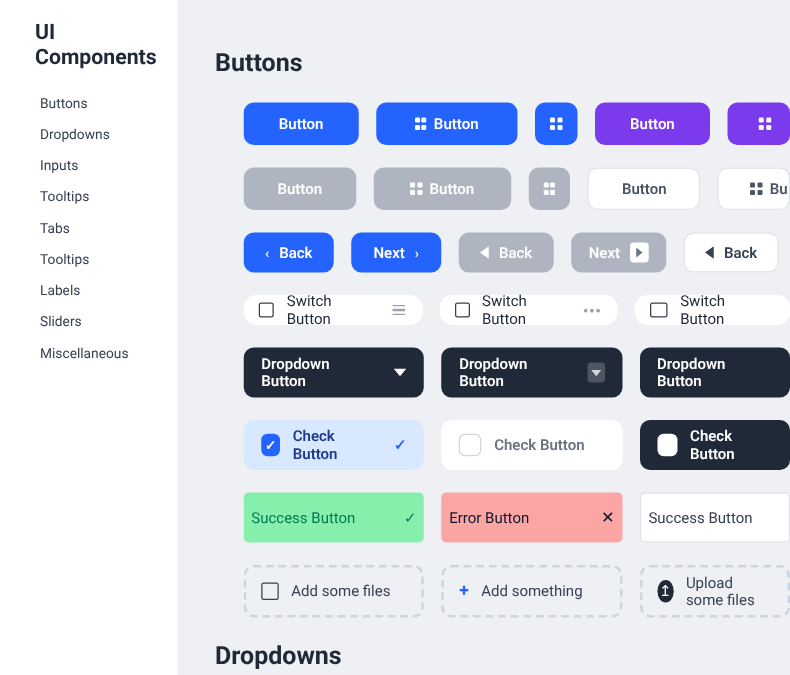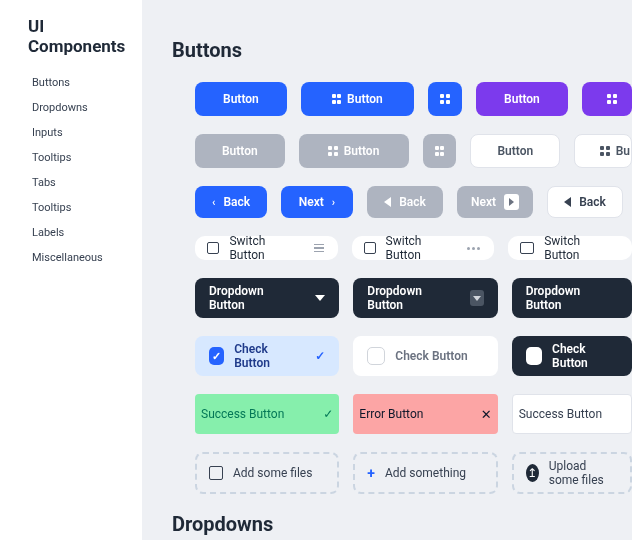--- a/index.html
+++ b/index.html
@@ -95,20 +95,21 @@
 <aside class="sidebar">
   <h1>UI Components</h1>
   <ul>
     <li>Buttons</li>
     <li>Dropdowns</li>
     <li>Inputs</li>
     <li>Tooltips</li>
     <li>Tabs</li>
     <li>Tooltips</li>
     <li>Labels</li>
+    <li>Sliders</li>
     <li>Miscellaneous</li>
   </ul>
 </aside>
 
 <main class="main">
   <h2 class="section-title">Buttons</h2>
 
   <div class="row">
     <div class="pill blue w-lg">
         <span>Button</span>

